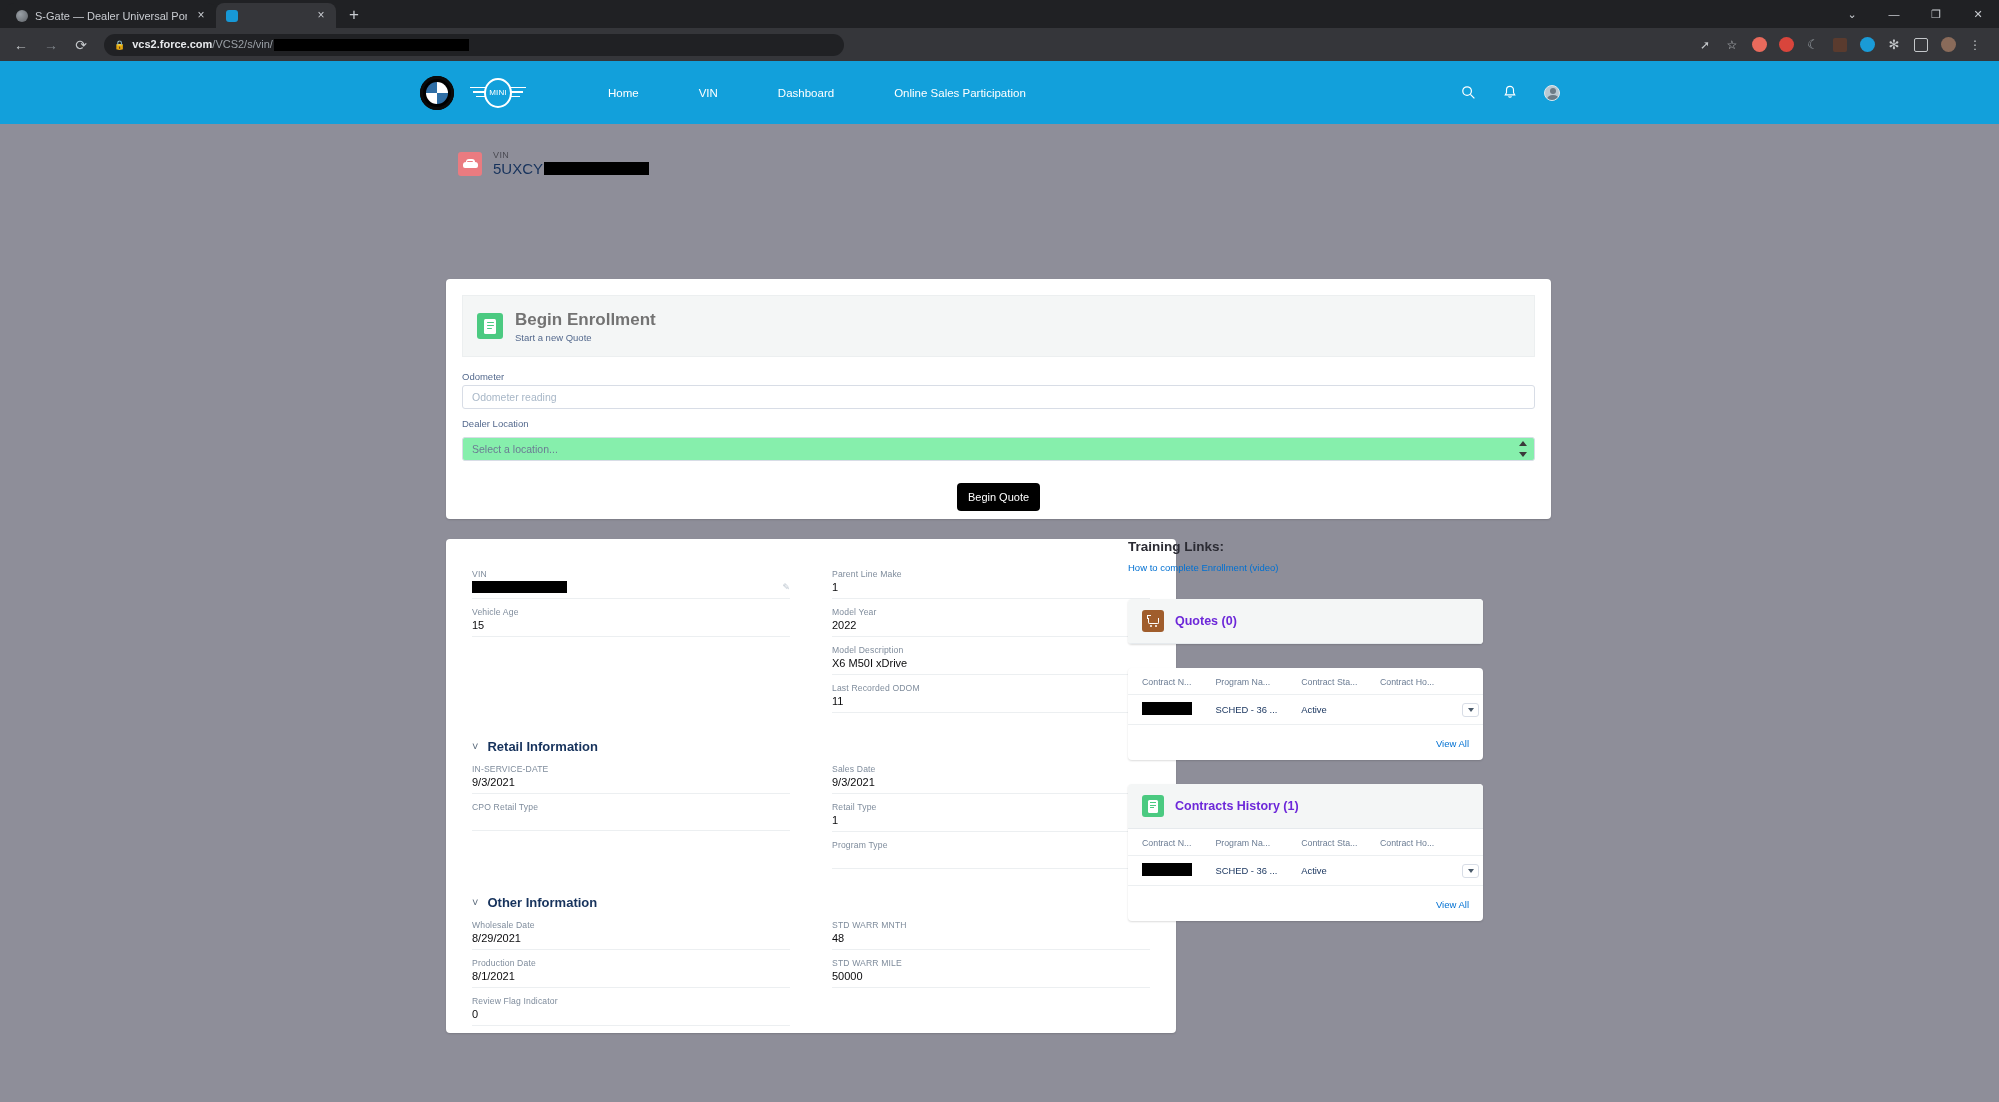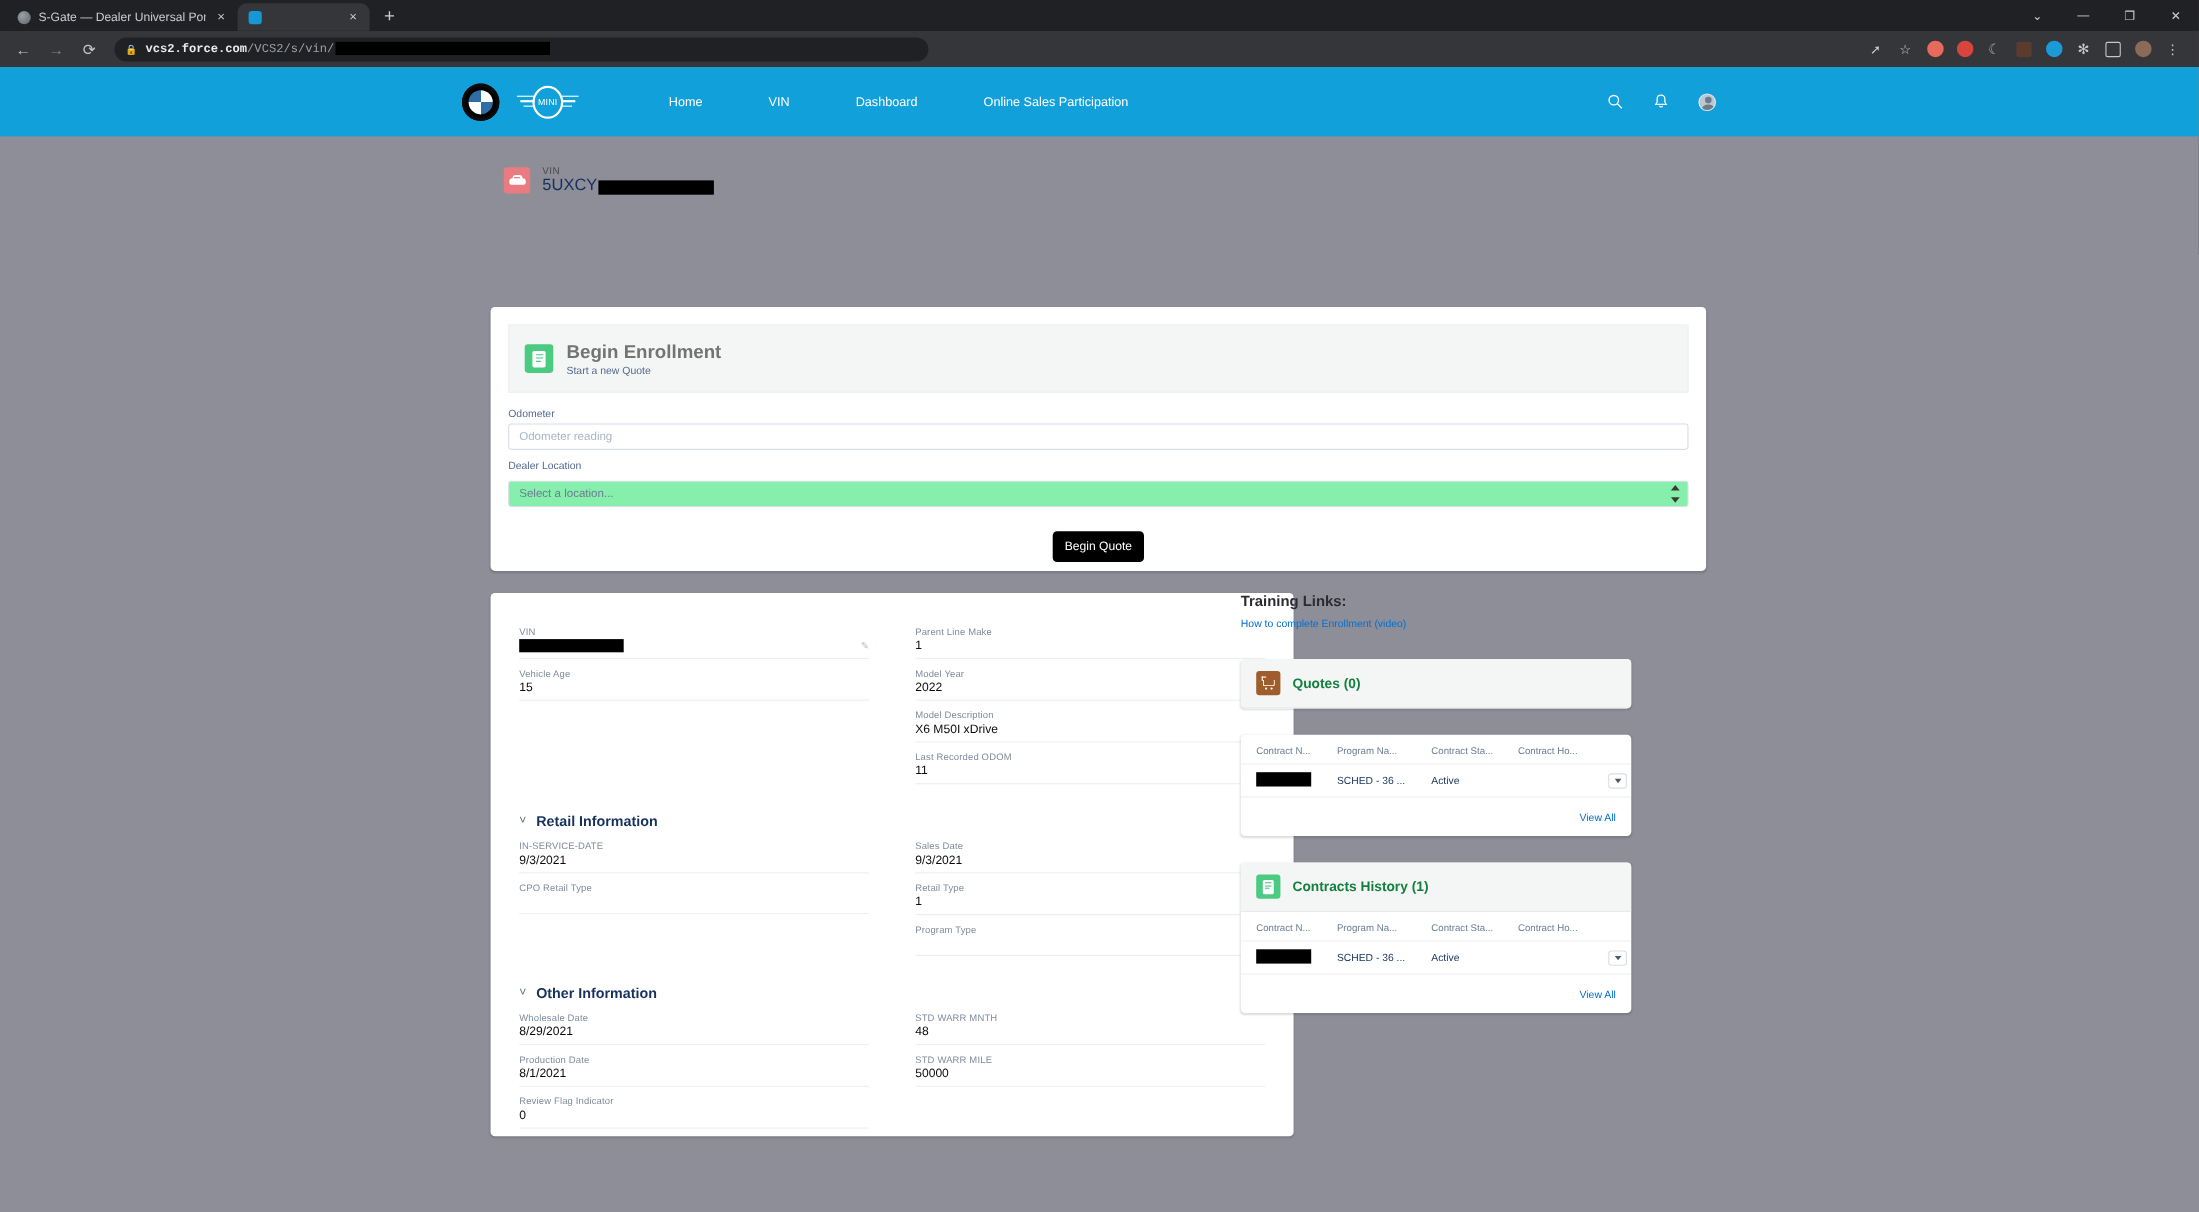--- a/index.html
+++ b/index.html
@@ -62,21 +62,21 @@
     width: 26px; height: 26px; display: flex; align-items: center;
     justify-content: center; color: #c4c7ca; font-size: 14px; border-radius: 50%;
   }
   .nav-btn.dim { color: #80868b; }
   .omnibox {
     flex: 0 0 740px; height: 22px; background: #202124; border-radius: 11px;
     display: flex; align-items: center; padding: 0 10px; gap: 7px;
     margin-left: 6px; overflow: hidden;
   }
   .lock-icon { font-size: 9px; color: #9aa0a6; }
-  .url-text { font-size: 11px; color: #e8eaed; white-space: nowrap; font-family: Liberation Mono, monospace; }
+  .url-text { font-size: 11px; color: #e8eaed; white-space: nowrap; }
   .url-text .dim { color: #9aa0a6; }
   .url-redact {
     display: inline-block; width: 195px; height: 12px;
     background: #000; vertical-align: middle; margin-left: 1px;
   }
   .tb-right { margin-left: auto; display: flex; align-items: center; gap: 3px; padding-right:4px;}
   .tb-icon {
     width: 24px; height: 24px; border-radius: 50%;
     display: flex; align-items: center; justify-content: center;
     font-size: 12px; color: #c4c7ca;
@@ -163,21 +163,21 @@
   }
   .car-glyph .roof {
     position: absolute; left: 3px; top: 0; width: 9px; height: 4px;
     background: #fff; border-radius: 3px 3px 0 0;
   }
   .car-glyph .win {
     position: absolute; left: 4.5px; top: 1.5px; width: 6px; height: 2.5px;
     background: #ea7b80; border-radius: 1px;
   }
   .rec-label { font-size: 9px; color: #4a4a52; letter-spacing: .4px; }
-  .rec-value { font-size: 15px; color: #16325c; display: flex; align-items: flex-end; }
+  .rec-value { font-size: 15px; color: #16325c; display: flex; align-items: center; }
   .rec-redact {
     display: inline-block; width: 105px; height: 13px; background: #000; margin-left: 1px;
   }
 
   
   .enroll-card {
     position: absolute; left: 446px; top: 218px; width: 1105px; height: 240px;
     background: #ffffff; border-radius: 4px; box-shadow: 0 1px 2px rgba(0,0,0,.14);
   }
   .enroll-head {
@@ -283,21 +283,21 @@
   .cart-glyph .w1 { left: 3px; } .cart-glyph .w2 { left: 8px; }
   .side-doc-icon {
     width: 22px; height: 22px; border-radius: 3px; background: #4bca81; flex: 0 0 22px;
     display: flex; align-items: center; justify-content: center;
   }
   .side-doc-glyph { width: 10px; height: 13px; background:#fff; border-radius:1.5px; position:relative;}
   .side-doc-glyph i { position:absolute; left:2px; height:1.2px; background:#4bca81;}
   .side-doc-glyph i:nth-child(1){top:2.5px;width:6px}
   .side-doc-glyph i:nth-child(2){top:5px;width:6px}
   .side-doc-glyph i:nth-child(3){top:7.5px;width:4px}
-  .side-title { font-size: 12.5px; color: #15803d; font-weight: bold; }
+  .side-title { font-size: 12.5px; color: #6d28d9; font-weight: bold; }
 
   .mini-table { width: 100%; border-collapse: collapse; }
   .mini-table th {
     font-size: 8.8px; color: #6b7c93; font-weight: normal; text-align: left;
     padding: 9px 4px 7px 4px; border-bottom: 1px solid #eceff1; white-space: nowrap;
   }
   .mini-table th:first-child { padding-left: 14px; }
   .mini-table td {
     font-size: 9.4px; color: #16325c; padding: 7px 4px; border-bottom: 1px solid #eceff1;
     white-space: nowrap;

